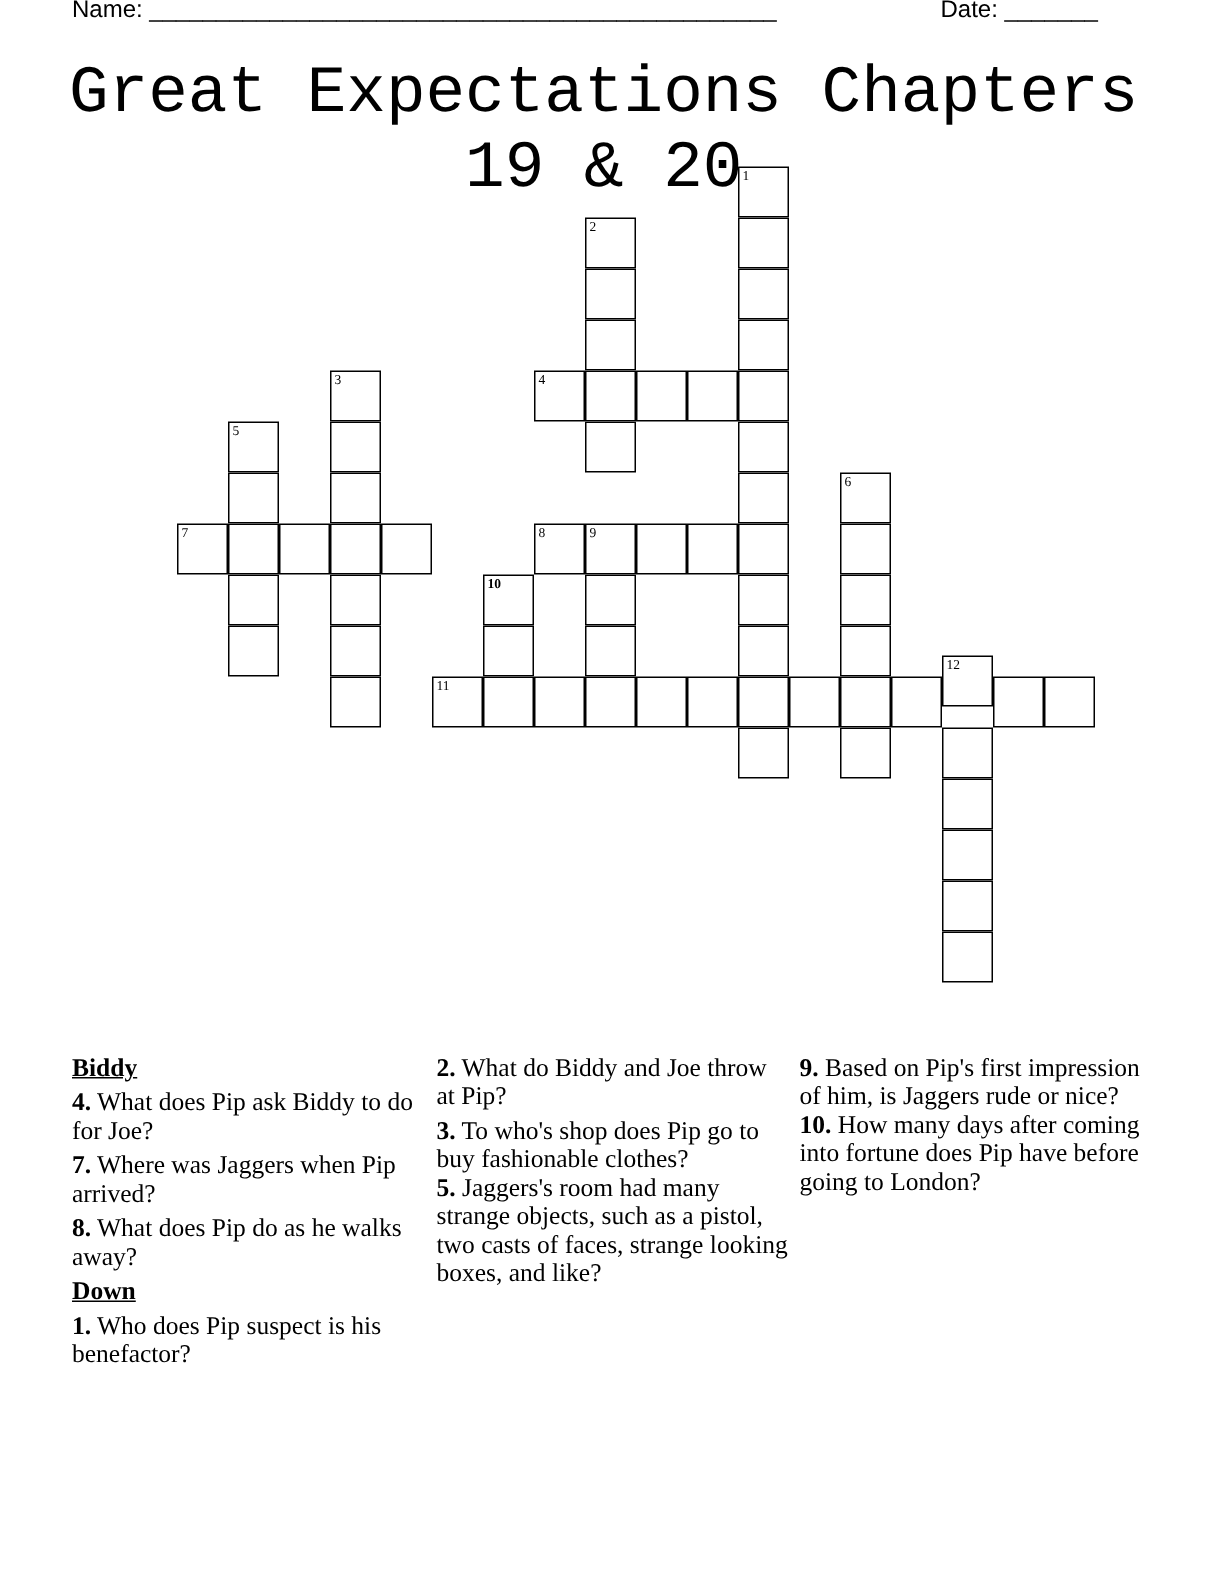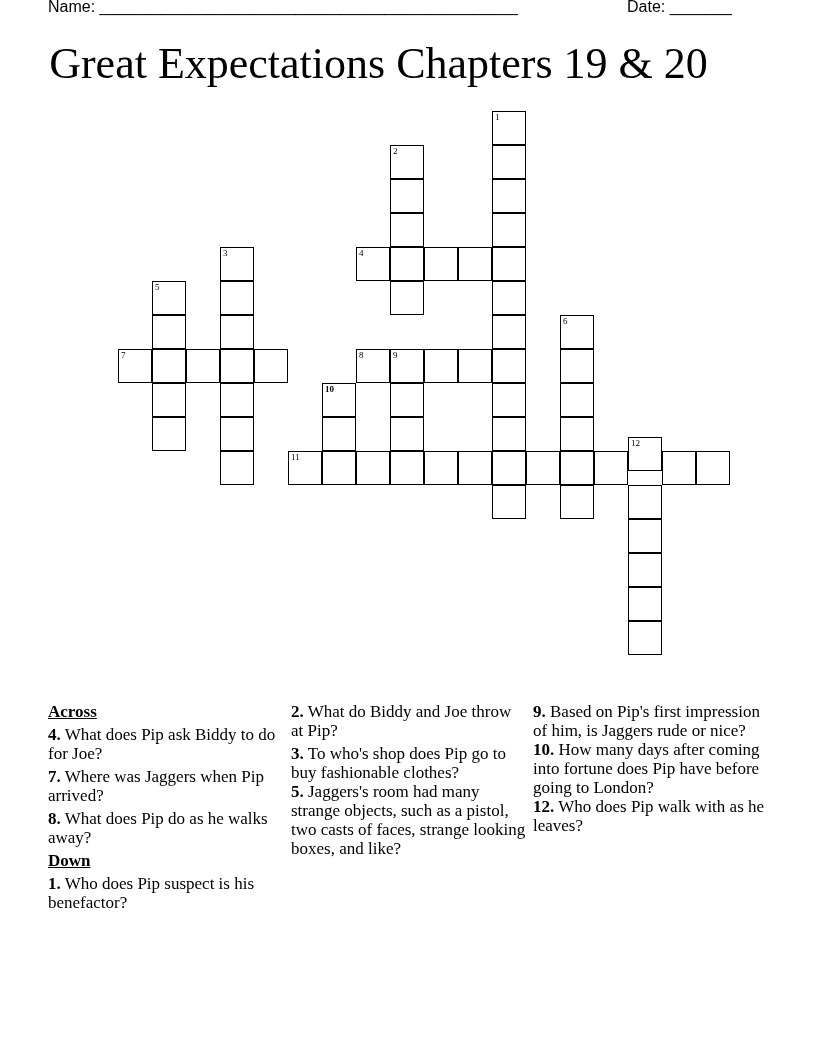--- a/index.html
+++ b/index.html
@@ -1,20 +1,20 @@
 <!DOCTYPE html>
 <html><head>
 <meta charset="utf-8">
 <style>
   html, body { margin: 0; padding: 0; background: #ffffff; }
   body { width: 816px; height: 1056px; position: relative; overflow: hidden; font-family: "Liberation Serif", serif; color: #000; }
   .header-line { position: absolute; top: -2px; font-family: "Liberation Sans", sans-serif; font-size: 16px; }
   .name-field { left: 48px; }
   .date-field { left: 627px; }
-  .title { position: absolute; top: 38px; left: 0; width: 757px; text-align: center; font-size: 44px; font-family: Liberation Serif, serif; }
+  .title { position: absolute; top: 38px; left: 0; width: 757px; text-align: center; font-size: 44px; font-family: Liberation Mono, monospace; padding-left: 24px; }
   .grid { position: absolute; left: 118px; top: 111px; width: 600px; height: 560px; }
   .cell { position: absolute; width: 34px; height: 34px; box-sizing: border-box; border: 1.5px solid #000; background: #fff; }
   .cell .num { position: absolute; top: 1px; left: 2px; font-size: 9px; line-height: 9px; font-family: "Liberation Serif", serif; }
   .clues { position: absolute; top: 702px; font-size: 17px; line-height: 19px; }
   .col1 { left: 48px; width: 230px; }
   .col2 { left: 291px; width: 236px; }
   .col3 { left: 533px; width: 240px; }
   .clue { margin-bottom: 4px; }
   .clue.tight { margin-bottom: 0; }
   .section-head { font-weight: bold; text-decoration: underline; margin-bottom: 4px; }
@@ -114,31 +114,30 @@
     <div class="cell" style="left: 544px; top: 340px;"></div>
     <div class="cell" style="left: 578px; top: 340px;"></div>
     <div class="cell" style="left: 510px; top: 374px;"></div>
     <div class="cell" style="left: 510px; top: 408px;"></div>
     <div class="cell" style="left: 510px; top: 442px;"></div>
     <div class="cell" style="left: 510px; top: 476px;"></div>
     <div class="cell" style="left: 510px; top: 510px;"></div>
   </div>
 
 <div class="clues col1">
-  <div class="section-head">Across</div>
+  <div class="section-head">Biddy</div>
   <div class="clue"><b>4.</b><span> What does Pip ask Biddy to do for Joe?</span></div>
   <div class="clue"><b>7.</b><span> Where was Jaggers when Pip arrived?</span></div>
   <div class="clue"><b>8.</b><span> What does Pip do as he walks away?</span></div>
   <div class="section-head">Down</div>
   <div class="clue"><b>1.</b><span> Who does Pip suspect is his benefactor?</span></div>
 </div>
 
 <div class="clues col2">
   <div class="clue"><b>2.</b><span> What do Biddy and Joe throw at Pip?</span></div>
   <div class="clue tight"><b>3.</b><span> To who's shop does Pip go to buy fashionable clothes?</span></div>
   <div class="clue tight"><b>5.</b><span> Jaggers's room had many strange objects, such as a pistol, two casts of faces, strange looking boxes, and like?</span></div>
 </div>
 
 <div class="clues col3">
   <div class="clue tight"><b>9.</b><span> Based on Pip's first impression of him, is Jaggers rude or nice?</span></div>
   <div class="clue tight"><b>10.</b><span> How many days after coming into fortune does Pip have before going to London?</span></div>
-  <div class="clue"><b>12.</b><span> Who does Pip walk with as he leaves?</span></div>
 </div>
 
 </body></html>

